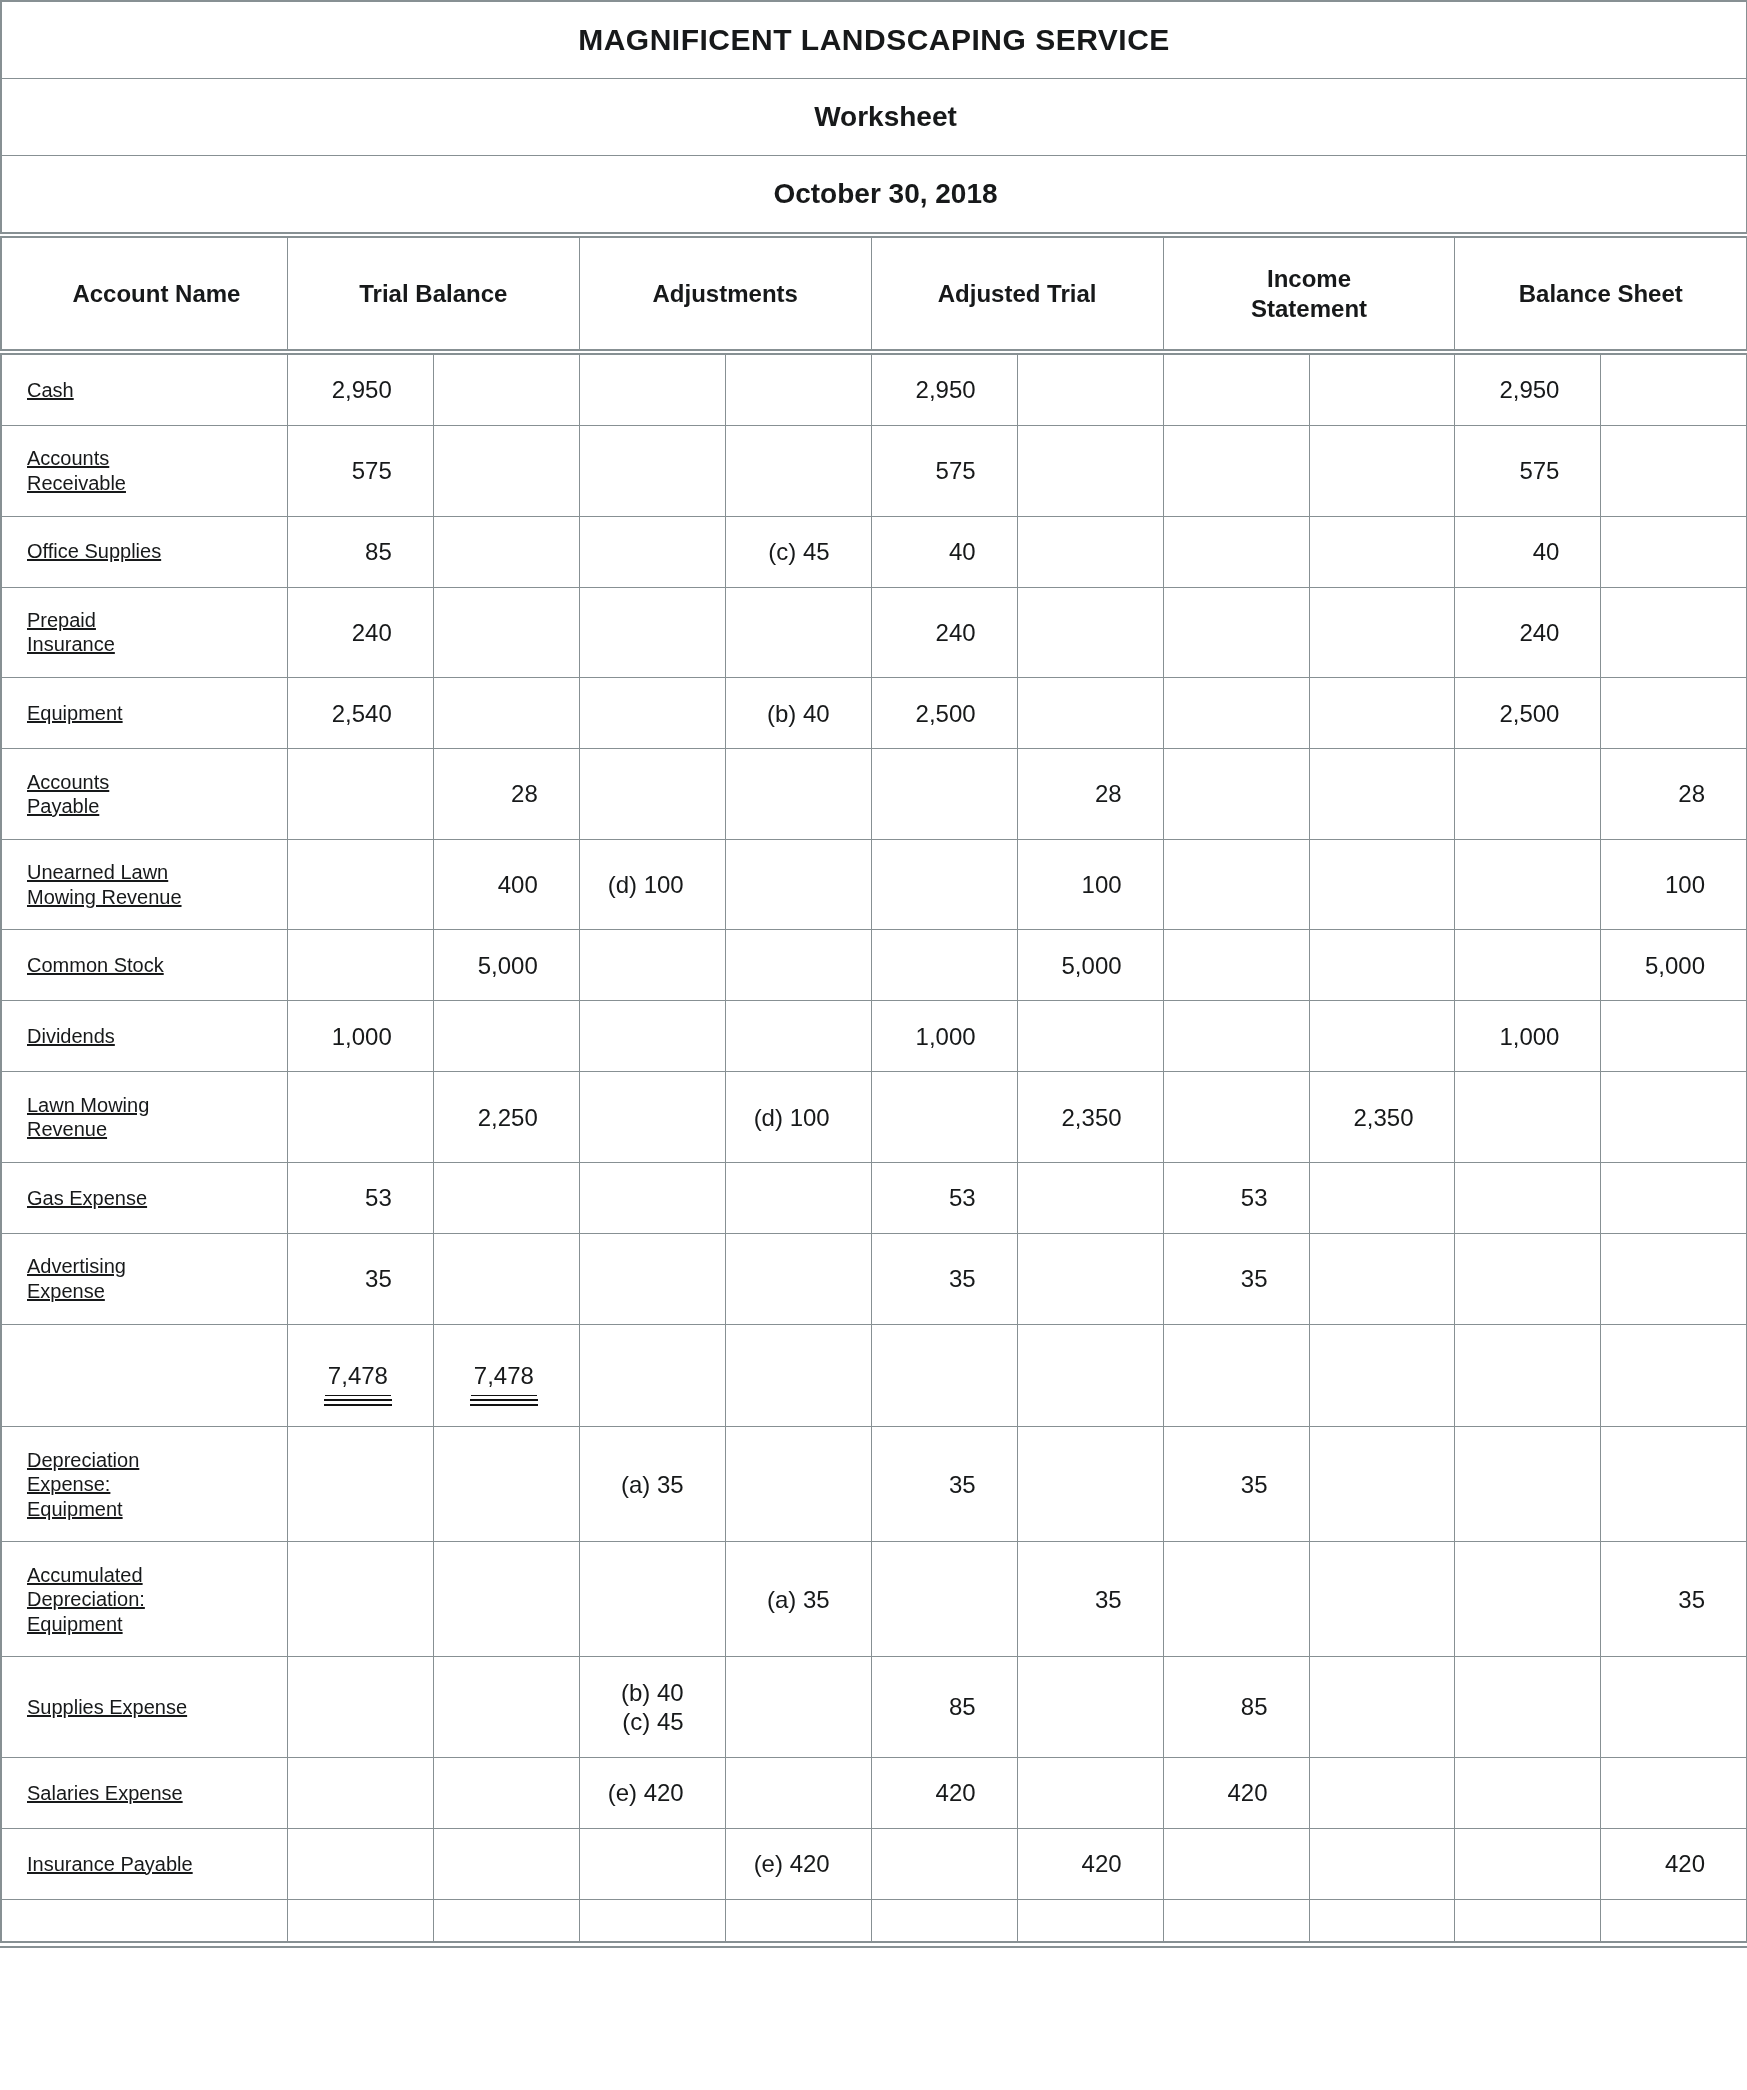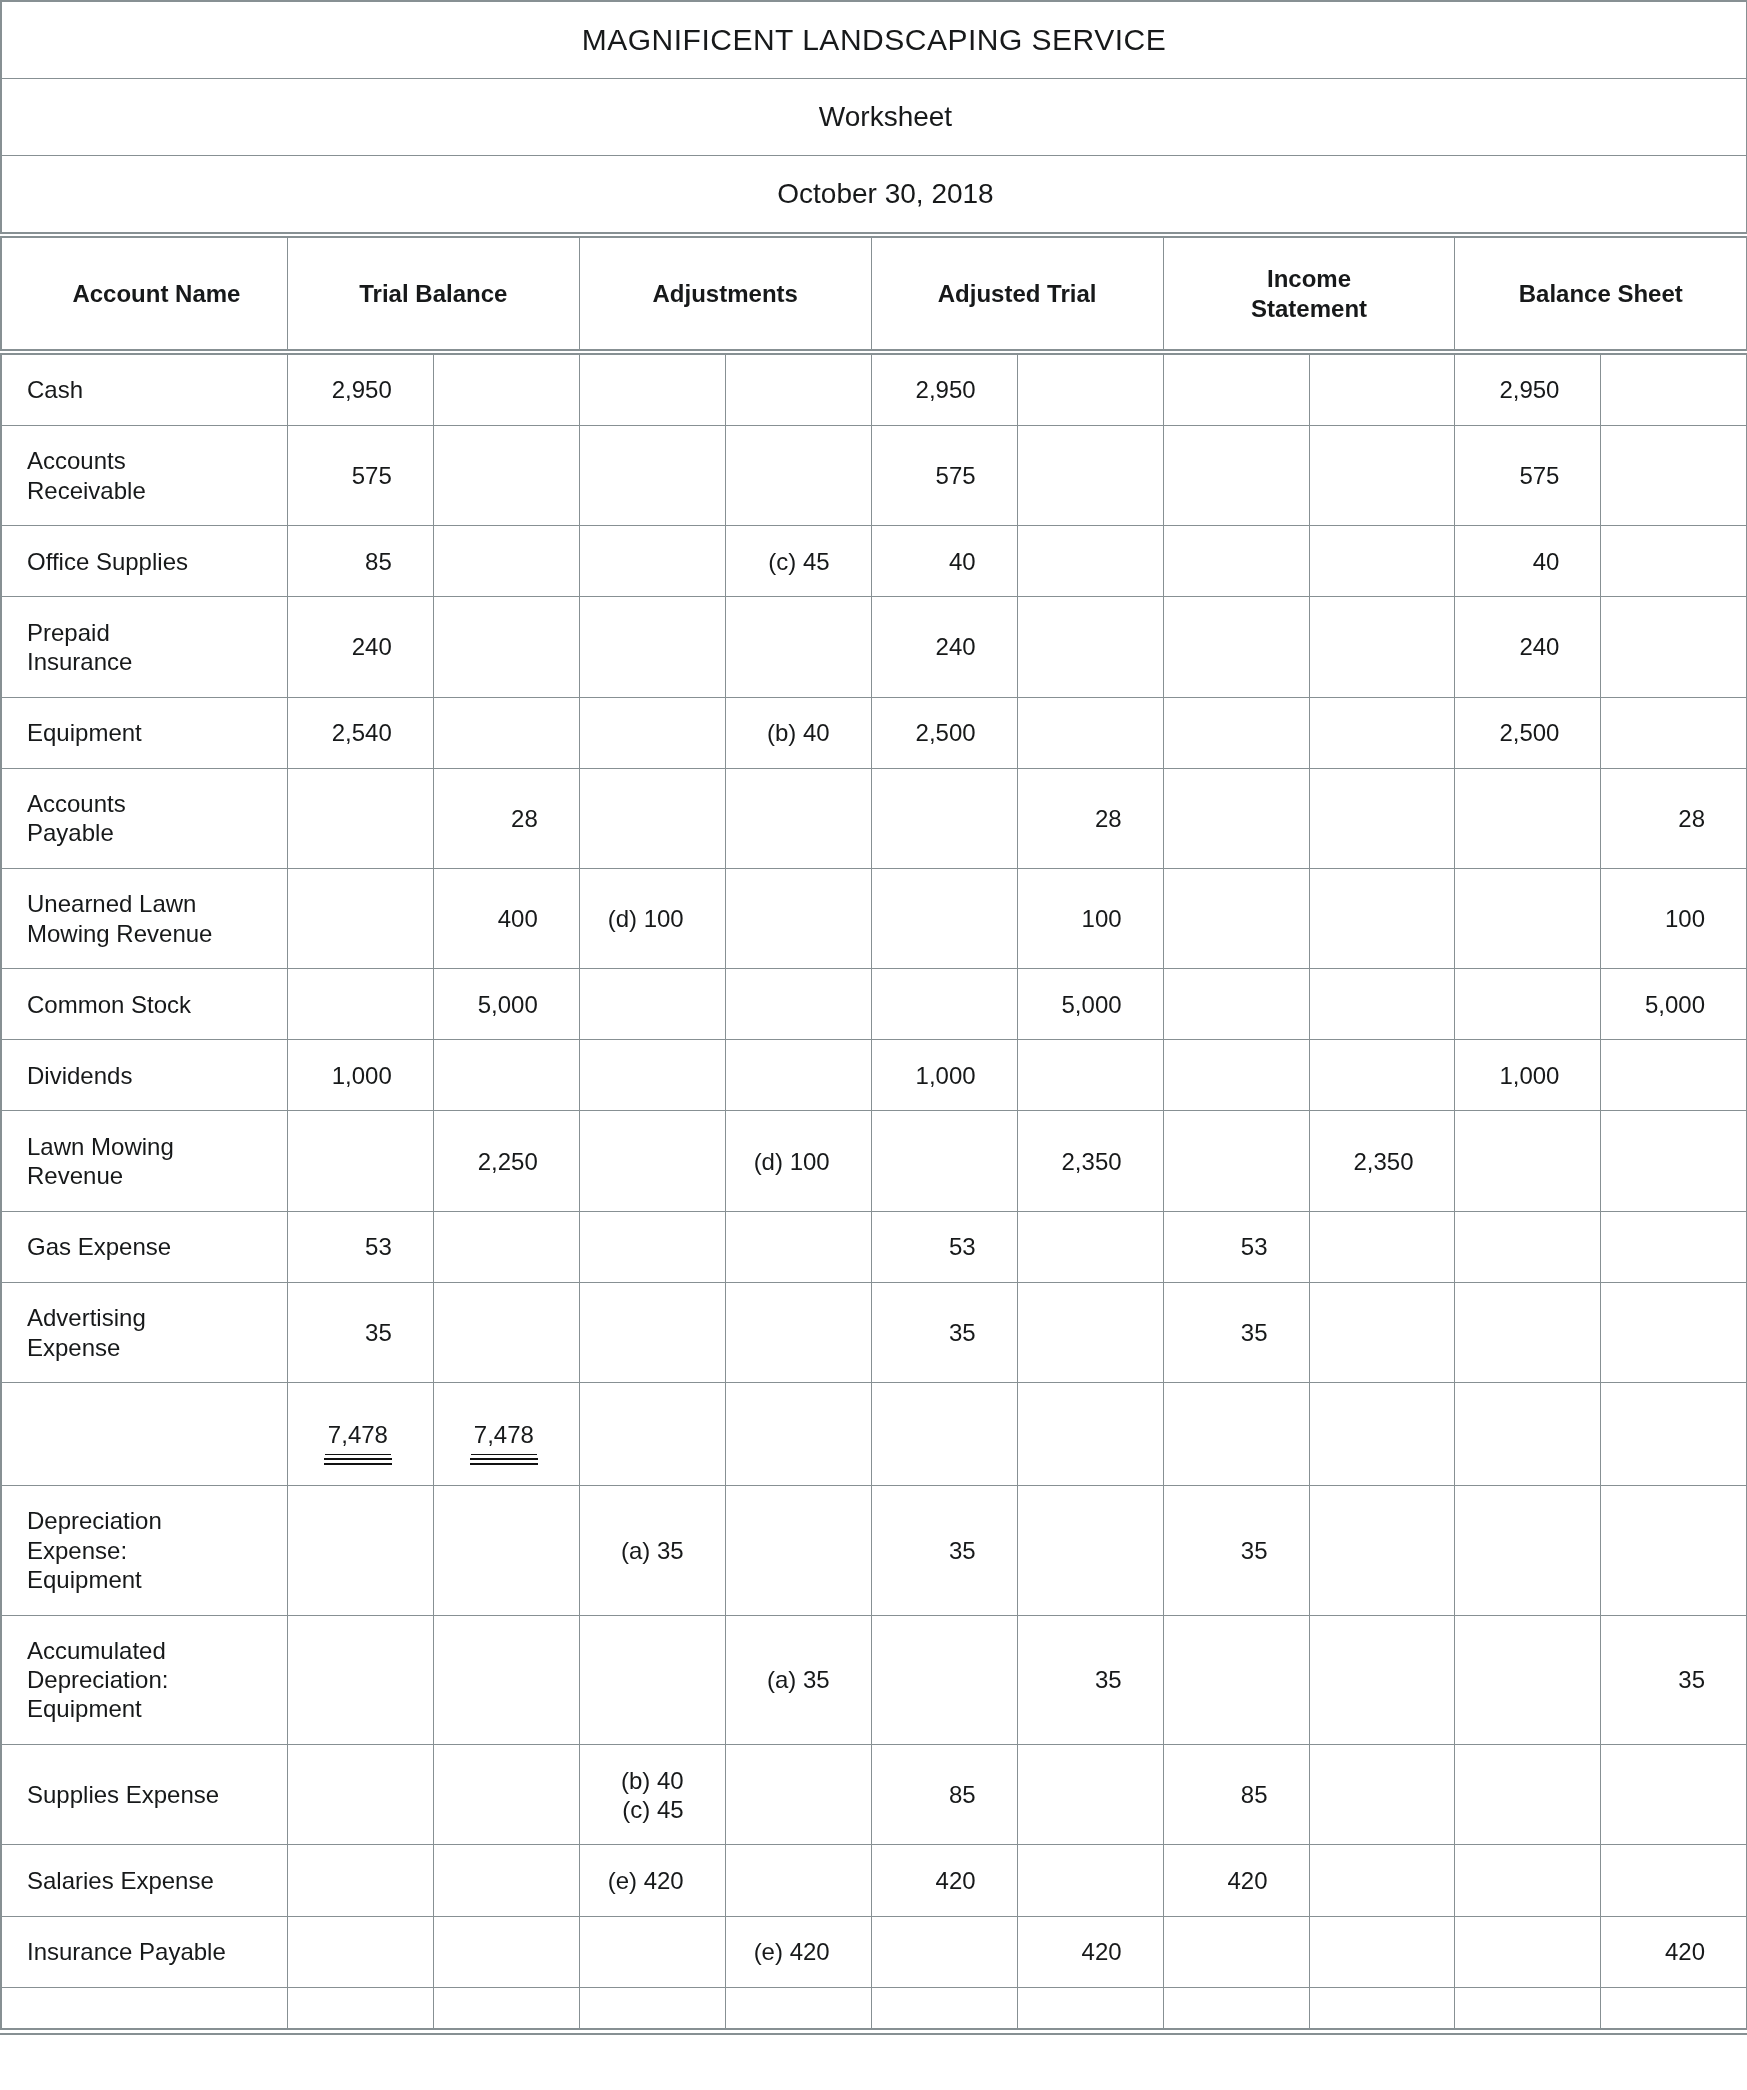--- a/index.html
+++ b/index.html
@@ -4,27 +4,27 @@
 <style>
   :root{ --border:#879093; --ink:#17191a; --bg:#ffffff; }
   html,body{ margin:0; padding:0; background:var(--bg); }
   body{ width:1748px; font-family:"Liberation Sans", sans-serif; color:var(--ink); }
   table{ border-collapse:collapse; width:1748px; table-layout:fixed; background:var(--bg);
          border:2.9px solid var(--border); border-bottom:7.8px double var(--border); }
   col.c-name{ width:16.4%; }
   col.c-amt{ width:8.36%; }
   th,td{ border:1.9px solid var(--border); font-weight:normal; vertical-align:middle; }
   tr.dsep th, tr.dsep td{ border-top:6.8px double var(--border); }
-  .trow th{ border-left:none; border-right:none; height:74px; text-align:center; font-weight:normal; }
+  .trow th{ border-left:none; border-right:none; height:74px; text-align:center; font-weight:bold; }
   .t1 th{ font-size:30px; letter-spacing:0.5px; }
   .t2 th,.t3 th{ font-size:28px;padding-left:24px; }
   .ghead th{ height:109px; font-size:24px; font-weight:bold; text-align:center; }
   .ghead th.name-h{ text-align:center; padding-left:25px; }
   .shead th{ height:60px; font-size:24px; font-weight:bold; text-align:left; padding-left:14.6px; }
-  td.name{ padding:20.4px 9.7px 20.4px 25px; font-size:24px; }
+  td.name{ padding:20.4px 9.7px 20.4px 25px; font-size:20px;text-decoration:underline; }
   td.amt{ font-size:24px; text-align:right; padding:20.4px 41px 20.4px 5.8px; }
   .cellv{ white-space:pre-line; line-height:1.22; }
   .u1{ display:inline-block; border-bottom:1.9px solid #111; padding:0 2.9px 4.9px 2.9px;margin-top:16px; }
   .u2{ display:inline-block; border-bottom:7.8px double #111; padding:0 1px 2.9px 1px; }
 </style>
 </head>
 <body>
 
 <table>
   <colgroup>

